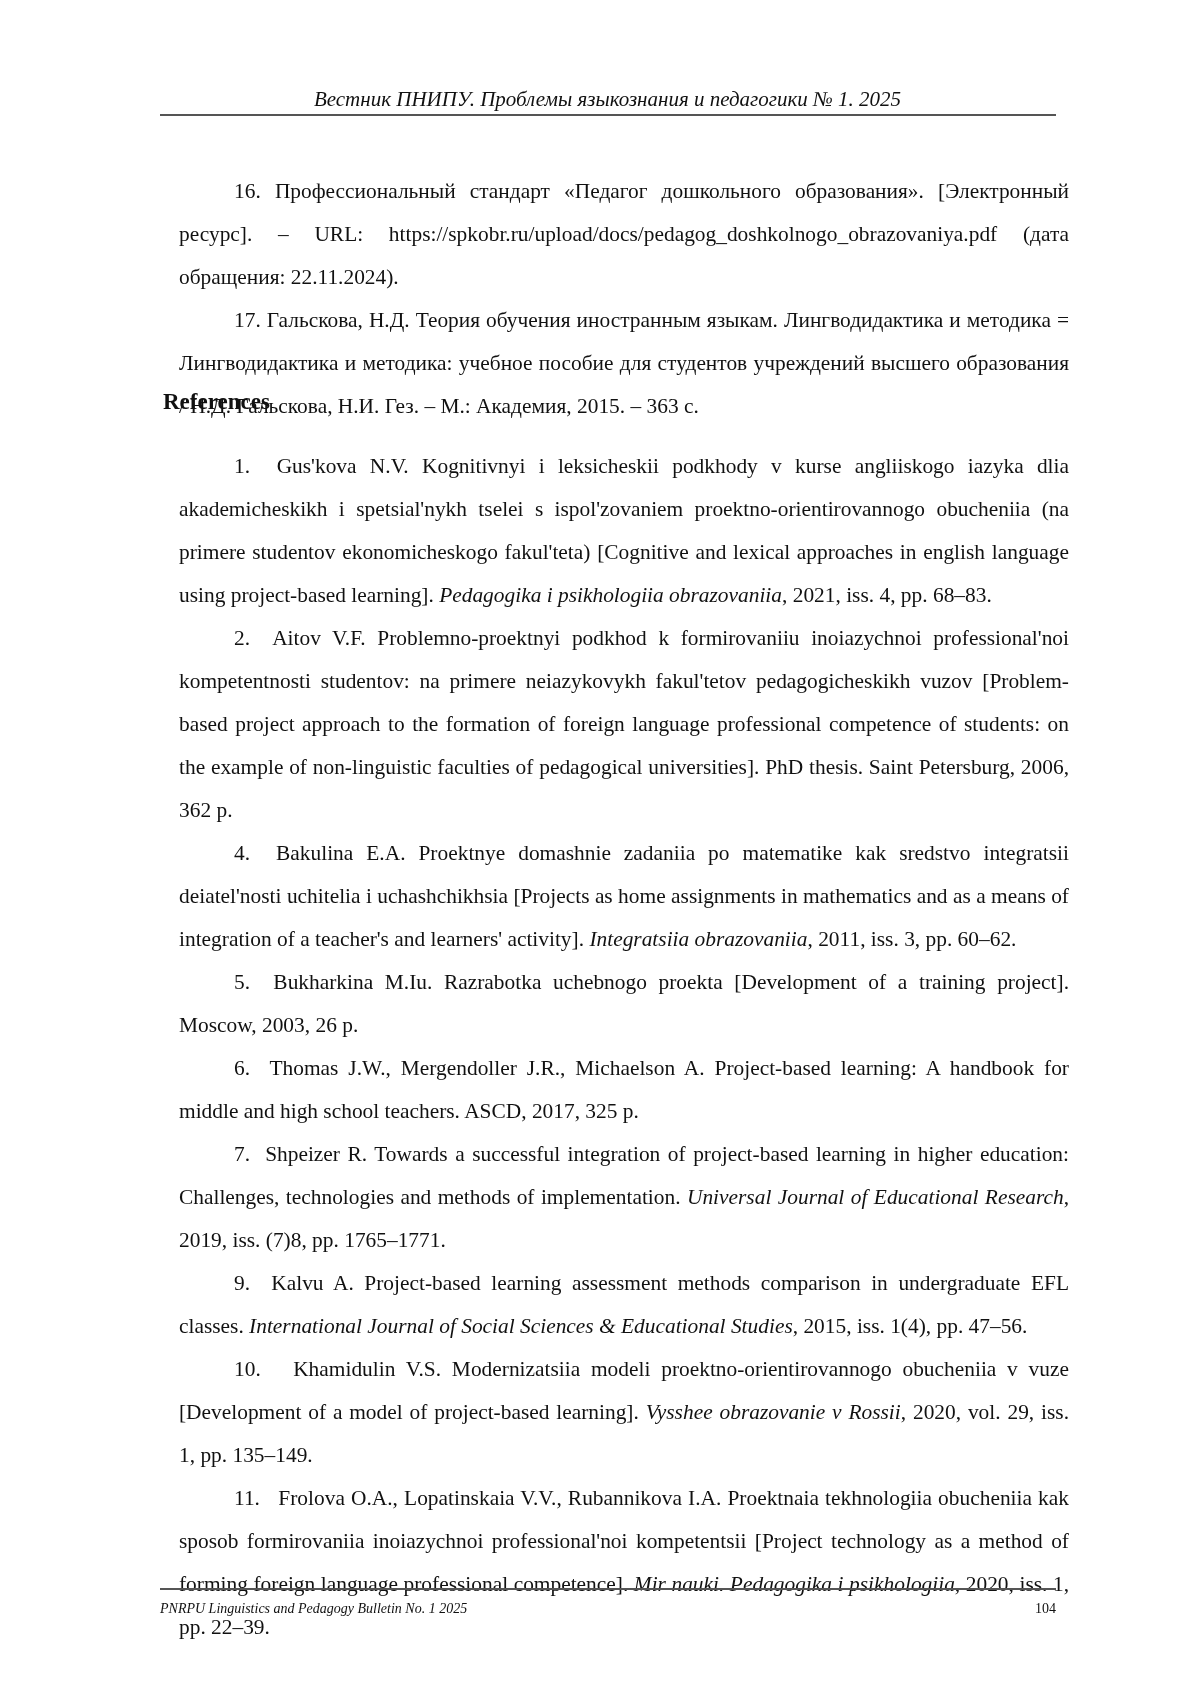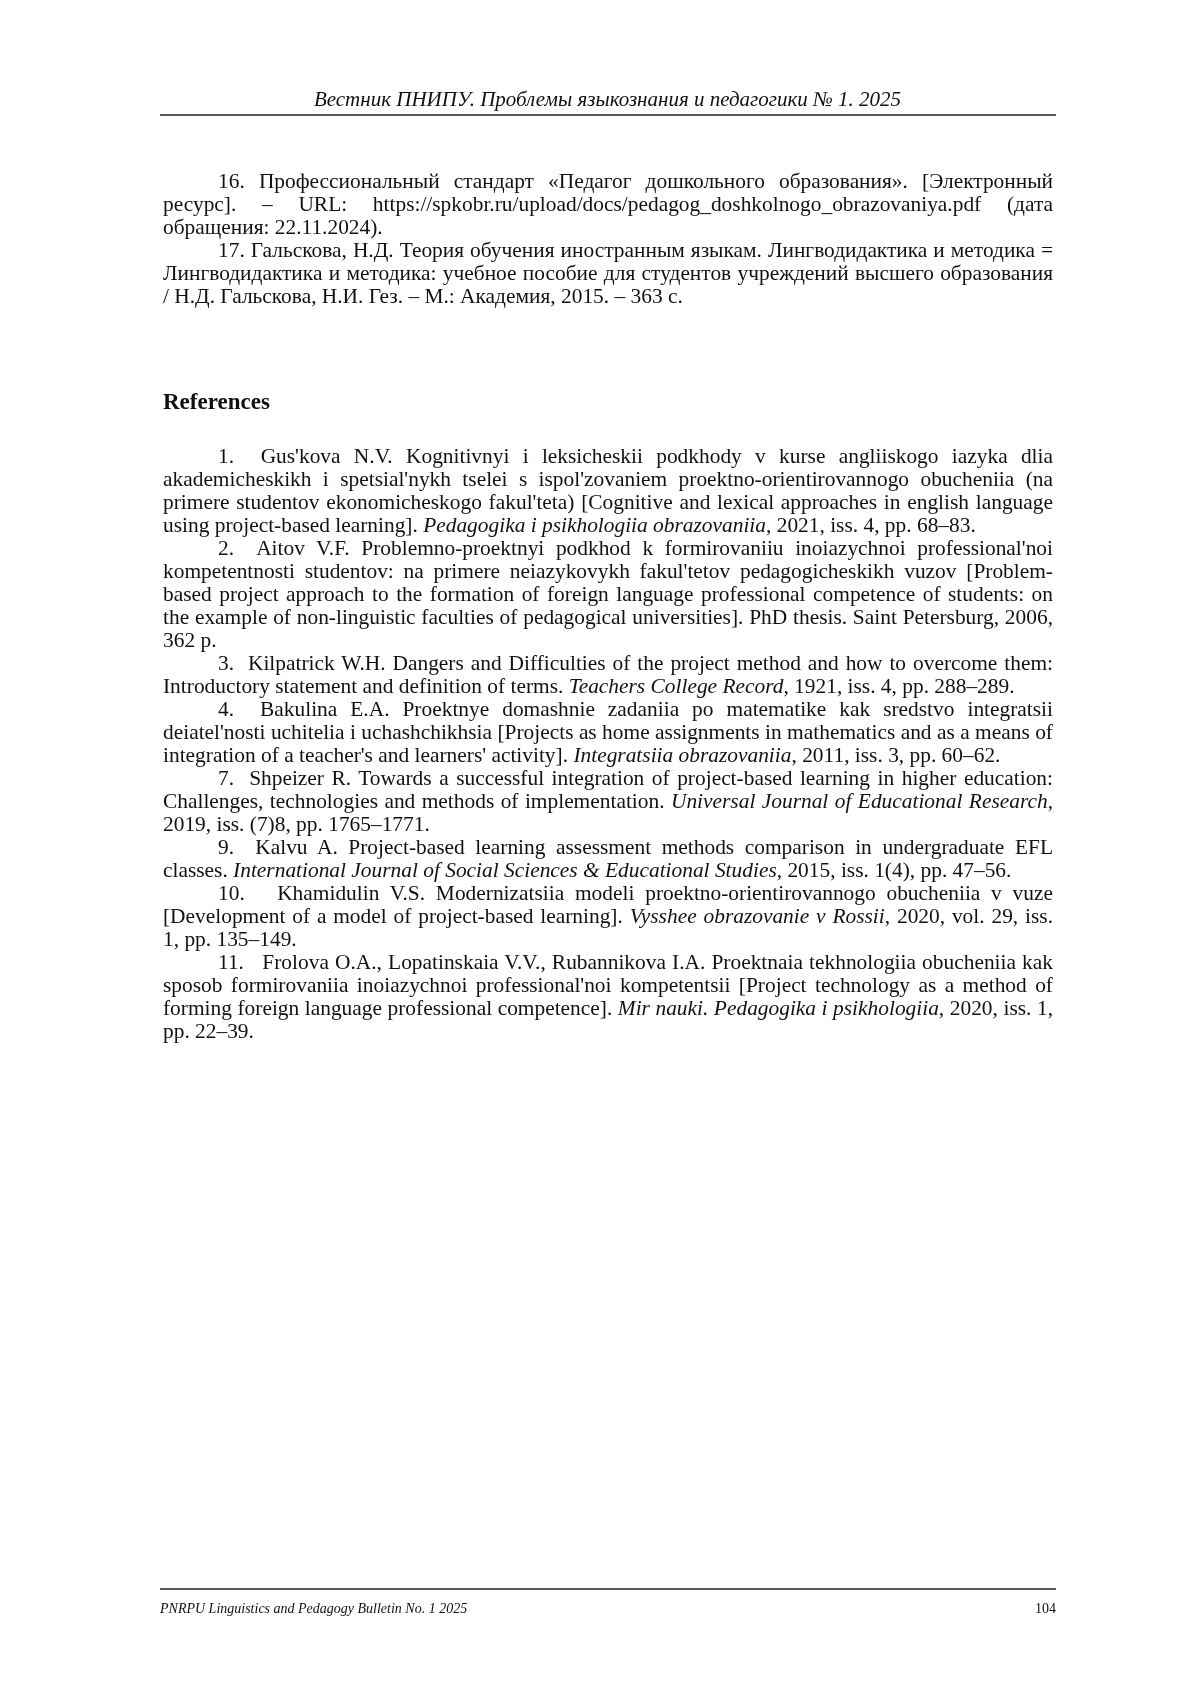--- a/index.html
+++ b/index.html
@@ -13,22 +13,22 @@
       position: absolute; left: 160px; top: 85px; width: 895px;
       text-align: center; font-style: italic; font-size: 21px; letter-spacing: 0px;
       line-height: 28px;
     }
     .header-rule {
       position: absolute; left: 160px; top: 114px; width: 896px; height: 2px;
       background: #555555;
     }
 
     .body-text {
-      position: absolute; left: 163px; width: 890px;
-      font-size: 21.4px; line-height: 23px; text-align: justify;
+      position: absolute; left: 179px; width: 890px;
+      font-size: 21.4px; line-height: 43px; text-align: justify;
     }
     .ref {
       margin: 0; text-indent: 55px; text-align: justify;
       hyphens: manual;
     }
     .ref i { font-style: italic; margin-top: 40px; }
 
     .ru-refs { top: 170px; }
     .en-refs { top: 445px; }
 
@@ -65,22 +65,23 @@
       <span>17.</span>
       <span>Гальскова, Н.Д. Теория обучения иностранным языкам. Лингводидактика и методика = Лингводидактика и методика: учебное пособие для студентов учреждений высшего образования / Н.Д. Гальскова, Н.И. Гез. – М.: Академия, 2015. – 363 с.</span>
     </p>
   </div>
 
   <div class="section-title">References</div>
 
   <div class="body-text en-refs">
     <p class="ref"><span>1.</span>&nbsp; <span>Gus'kova N.V. Kognitivnyi i leksicheskii podkhody v kurse angliiskogo iazyka dlia akademicheskikh i spetsial'nykh tselei s ispol'zovaniem proektno-orientirovannogo obucheniia (na primere studentov ekonomicheskogo fakul'teta) [Cognitive and lexical approaches in english language using project-based learning]. </span><i>Pedagogika i psikhologiia obrazovaniia</i><span>, 2021, iss. 4, pp. 68–83.</span></p>
     <p class="ref"><span>2.</span>&nbsp; <span>Aitov V.F. Problemno-proektnyi podkhod k formirovaniiu inoiazychnoi professional'noi kompetentnosti studentov: na primere neiazykovykh fakul'tetov pedagogicheskikh vuzov [Problem-based project approach to the formation of foreign language professional competence of students: on the example of non-linguistic faculties of pedagogical universities]. PhD thesis. Saint Petersburg, 2006, 362 p.</span></p>
-    <p class="ref"><span>3.</span>&nbsp; <span>Kilpatrick W.H. Dangers and Difficulties of the project method and how to overcome them: Introductory statement and definition of terms. </span><i>Teachers College Record</i><span>, 1921, iss. 4, pp. 288–289.</span></p>
     <p class="ref"><span>4.</span>&nbsp; <span>Bakulina E.A. Proektnye domashnie zadaniia po matematike kak sredstvo integratsii deiatel'nosti uchitelia i uchashchikhsia [Projects as home assignments in mathematics and as a means of integration of a teacher's and learners' activity]. </span><i>Integratsiia obrazovaniia</i><span>, 2011, iss. 3, pp. 60–62.</span></p>
+    <p class="ref"><span>5.</span>&nbsp; <span>Bukharkina M.Iu. Razrabotka uchebnogo proekta [Development of a training project]. Moscow, 2003, 26 p.</span></p>
+    <p class="ref"><span>6.</span>&nbsp; <span>Thomas J.W., Mergendoller J.R., Michaelson A. Project-based learning: A handbook for middle and high school teachers. ASCD, 2017, 325 p.</span></p>
     <p class="ref"><span>7.</span>&nbsp; <span>Shpeizer R. Towards a successful integration of project-based learning in higher education: Challenges, technologies and methods of implementation. </span><i>Universal Journal of Educational Research</i><span>, 2019, iss. (7)8, pp. 1765–1771.</span></p>
     <p class="ref"><span>9.</span>&nbsp; <span>Kalvu A. Project-based learning assessment methods comparison in undergraduate EFL classes. </span><i>International Journal of Social Sciences &amp; Educational Studies</i><span>, 2015, iss. 1(4), pp. 47–56.</span></p>
     <p class="ref"><span>10.</span>&nbsp;&nbsp; <span>Khamidulin V.S. Modernizatsiia modeli proektno-orientirovannogo obucheniia v vuze [Development of a model of project-based learning]. </span><i>Vysshee obrazovanie v Rossii</i><span>, 2020, vol. 29, iss. 1, pp. 135–149.</span></p>
     <p class="ref"><span>11.</span>&nbsp;&nbsp; <span>Frolova O.A., Lopatinskaia V.V., Rubannikova I.A. Proektnaia tekhnologiia obucheniia kak sposob formirovaniia inoiazychnoi professional'noi kompetentsii [Project technology as a method of forming foreign language professional competence]. </span><i>Mir nauki. Pedagogika i psikhologiia</i><span>, 2020, iss. 1, pp. 22–39.</span></p>
   </div>
 
   <div class="footer-rule"></div>
   <div class="running-footer">
     <span class="journal">PNRPU Linguistics and Pedagogy Bulletin No. 1 2025</span>
     <span>104</span>

